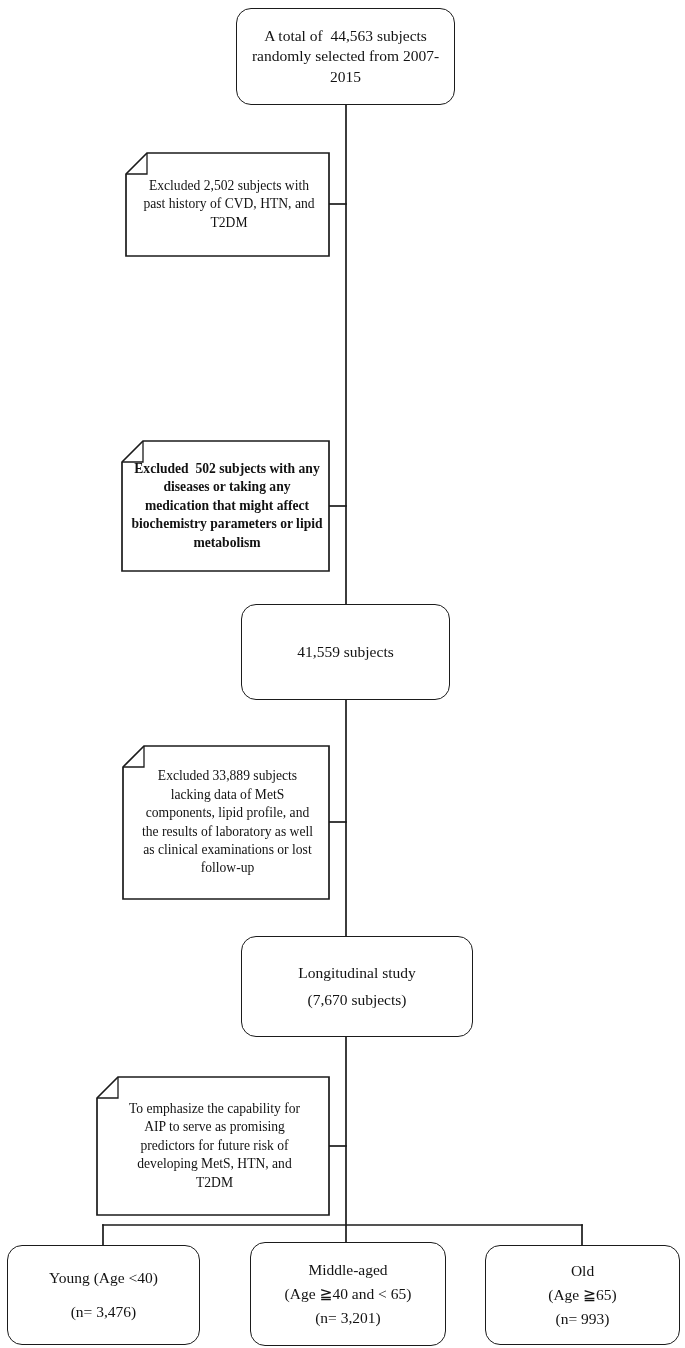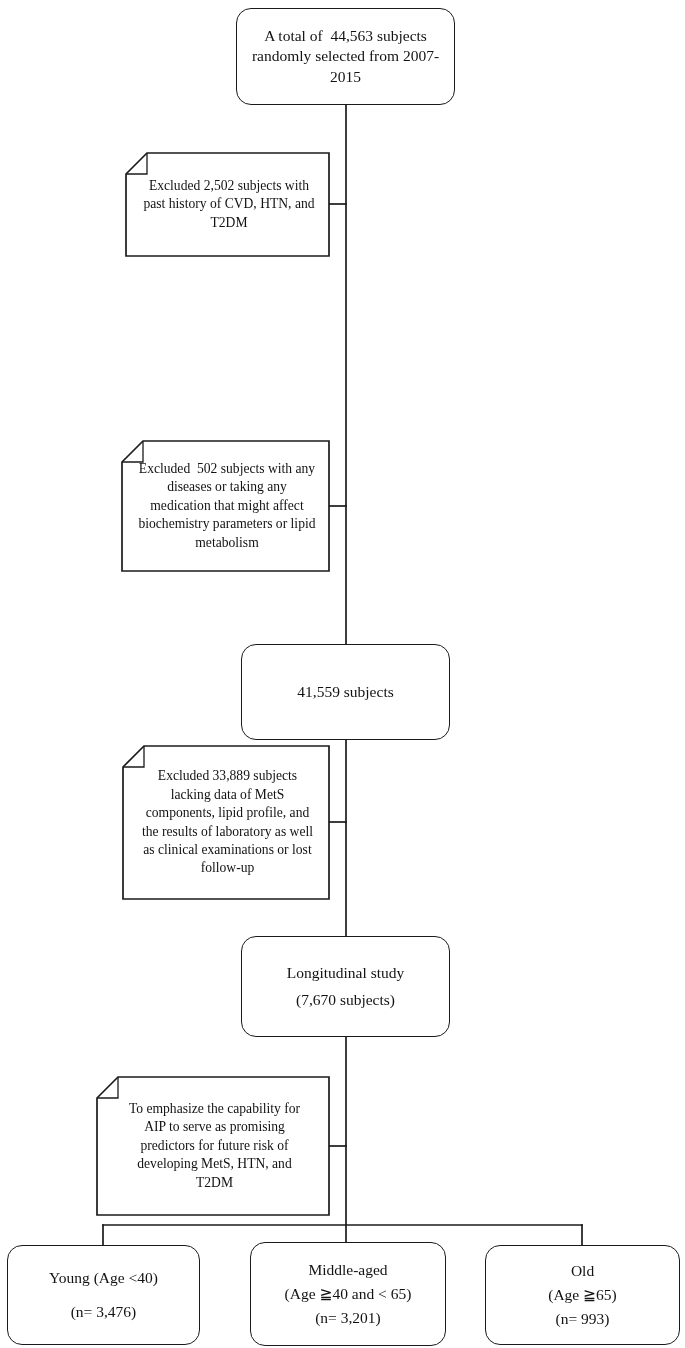--- a/index.html
+++ b/index.html
@@ -21,27 +21,27 @@
   .note{position:absolute;box-sizing:border-box;}
   .note svg{position:absolute;left:0;top:0;display:block;}
   .note-text{
     position:absolute;left:0;top:0;right:0;bottom:0;
     display:flex;flex-direction:column;align-items:center;justify-content:center;
     text-align:center;font-size:13.6px;line-height:1.35;padding:4px 3px 4px 6px;
   }
   
   .box-total       {left:236px;top:8px;   width:219px;height:97px;}
   .box-42061       {left:241px;top:300px; width:209px;height:96px;}
-  .box-41559       {left:241px;top:604px; width:209px;height:96px;margin-top:40px;}
-  .box-longitudinal{left:241px;top:936px; width:209px;height:101px;text-align:right;}
+  .box-41559       {left:241px;top:604px; width:209px;height:96px;}
+  .box-longitudinal{left:241px;top:936px; width:232px;height:101px;text-align:right;}
   .box-young       {left:7px;  top:1245px;width:193px;height:100px;}
   .box-middle      {left:250px;top:1242px;width:196px;height:104px;}
   .box-old         {left:485px;top:1245px;width:195px;height:100px;text-align:right;}
   .note-1{left:125px;top:152px; width:205px;height:105px;}
-  .note-2{left:121px;top:440px; width:209px;height:132px;}
+  .note-2{left:121px;top:440px; width:209px;height:132px;font-weight:bold;}
   .note-3{left:122px;top:745px; width:208px;height:155px;padding-left:11px;}
   .note-4{left:96px; top:1076px;width:234px;height:140px;}
 </style>
 </head>
 <body>
 
 <div class="figure">
 
   <svg class="connectors" width="685" height="1348" viewBox="0 0 685 1348">
     <g stroke="#1b1b1b" stroke-width="1.7" fill="none" stroke-linecap="square">

